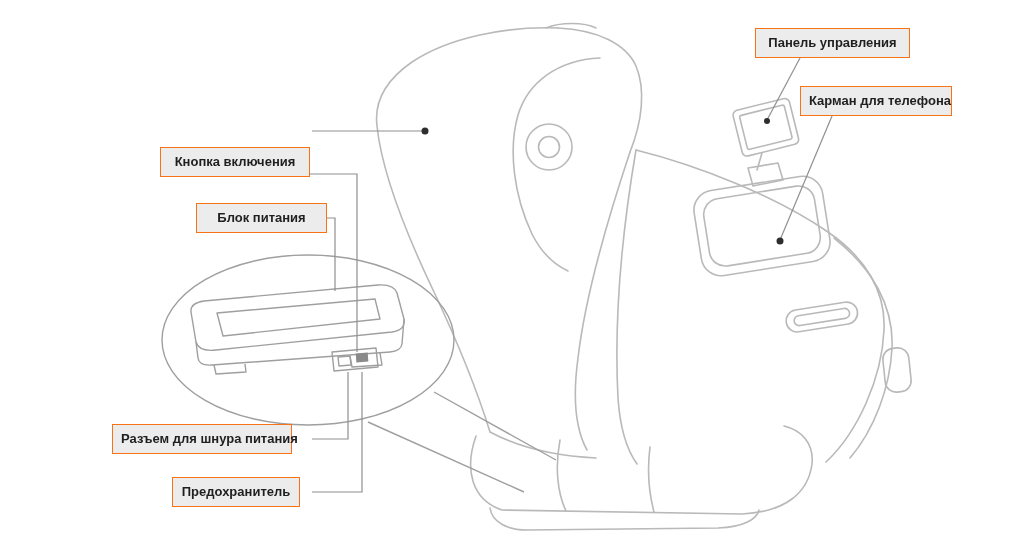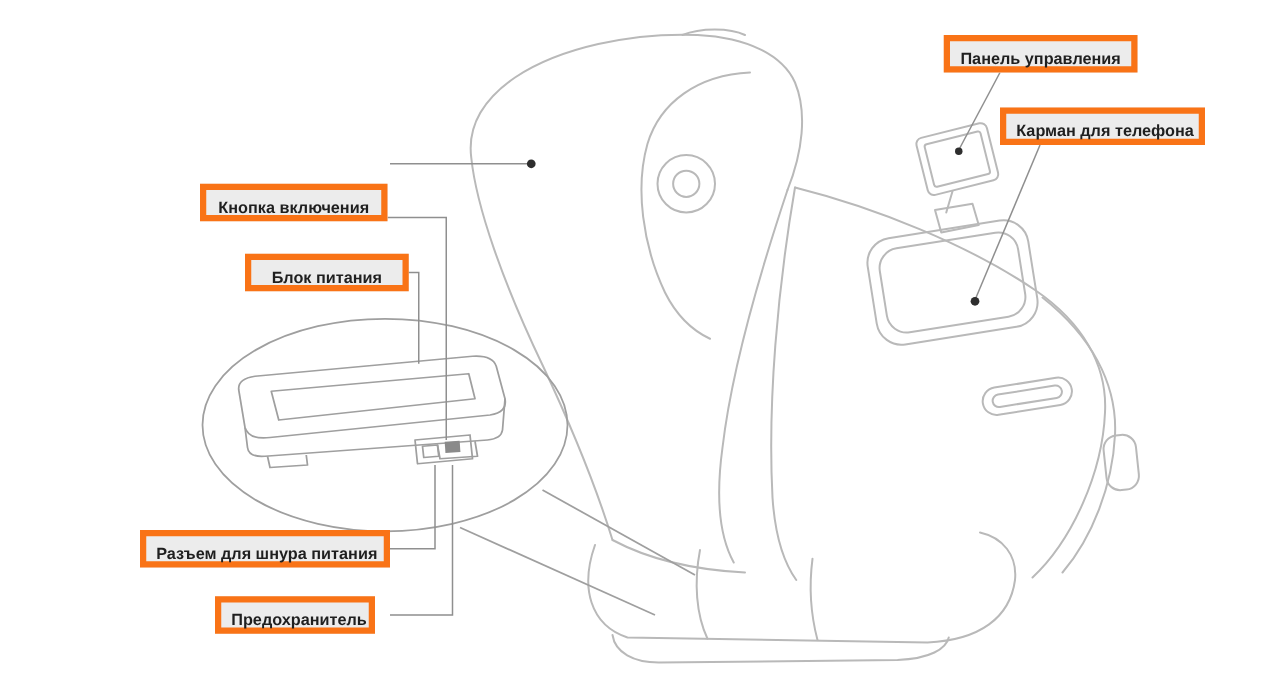--- a/index.html
+++ b/index.html
@@ -14,35 +14,35 @@
   }
   .art {
     position: absolute;
     left: 0; top: 0;
     width: 1024px; height: 557px;
   }
   .label {
     position: absolute;
     height: 30px;
     background: #ececec;
-    border: 5px solid #f97316;
+    border: 1px solid #f97316;
     color: #1f1f1f;
     font-size: 13px;
     font-weight: 700;
     line-height: 28px;
     text-align: center;
     padding: 0 8px;
     white-space: nowrap;
   }
   .lbl-control-panel   { left: 755px; top: 28px;  width: 155px; }
-  .lbl-phone-pocket    { left: 800px; top: 86px;  width: 164px; }
+  .lbl-phone-pocket    { left: 800px; top: 86px;  width: 152px; }
   .lbl-backrest        { left: 222px; top: 116px; width: 90px;  }
   .lbl-power-button    { left: 160px; top: 147px; width: 150px; }
   .lbl-power-supply    { left: 185px; top: 203px; width: 131px; margin-left: 11px; }
-  .lbl-cord-socket     { left: 112px; top: 424px; width: 200px; }
+  .lbl-cord-socket     { left: 112px; top: 424px; width: 180px; }
   .lbl-fuse            { left: 172px; top: 477px; width: 128px; }
 </style>
 </head>
 <body>
 
 <div class="canvas">
 
   <svg class="art" viewBox="0 0 1024 557" aria-hidden="true">
 
     <g stroke="#b9b9b9" stroke-width="1.6" fill="none" stroke-linecap="round" stroke-linejoin="round">

